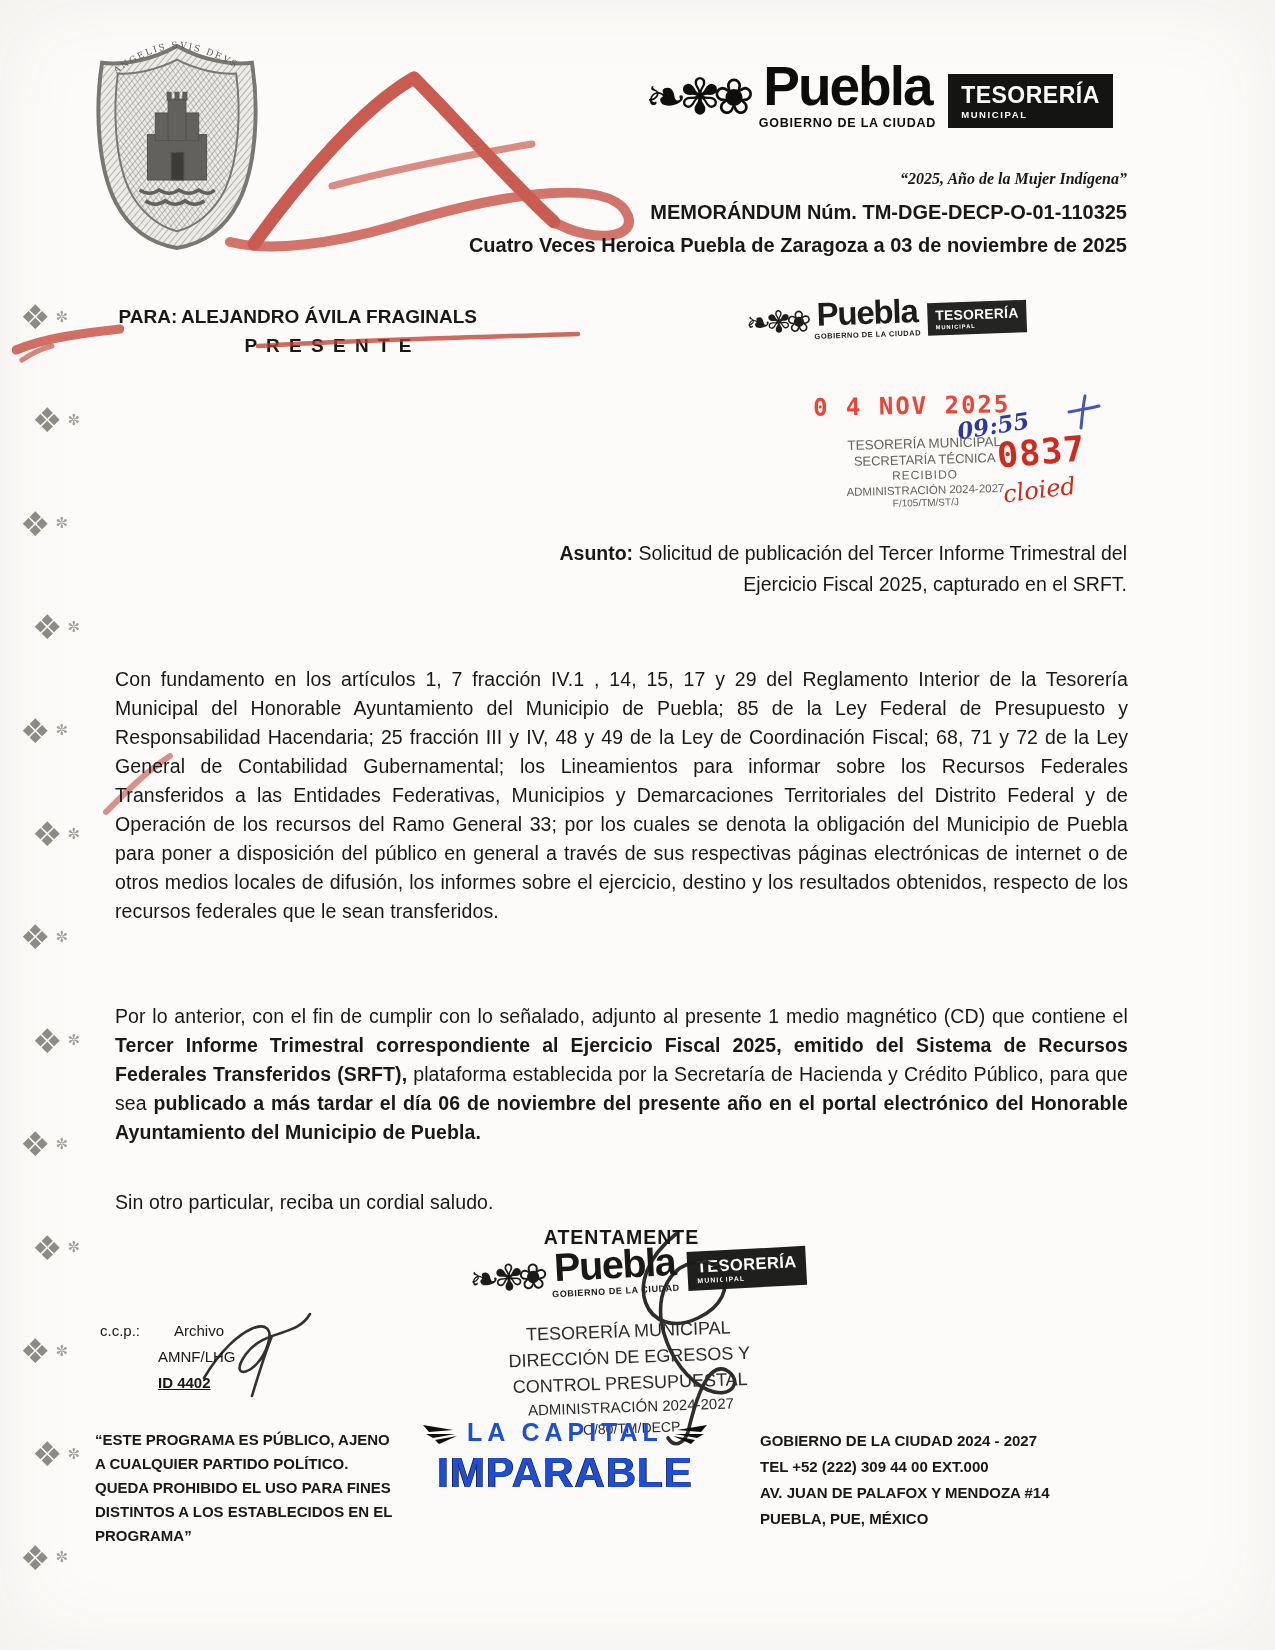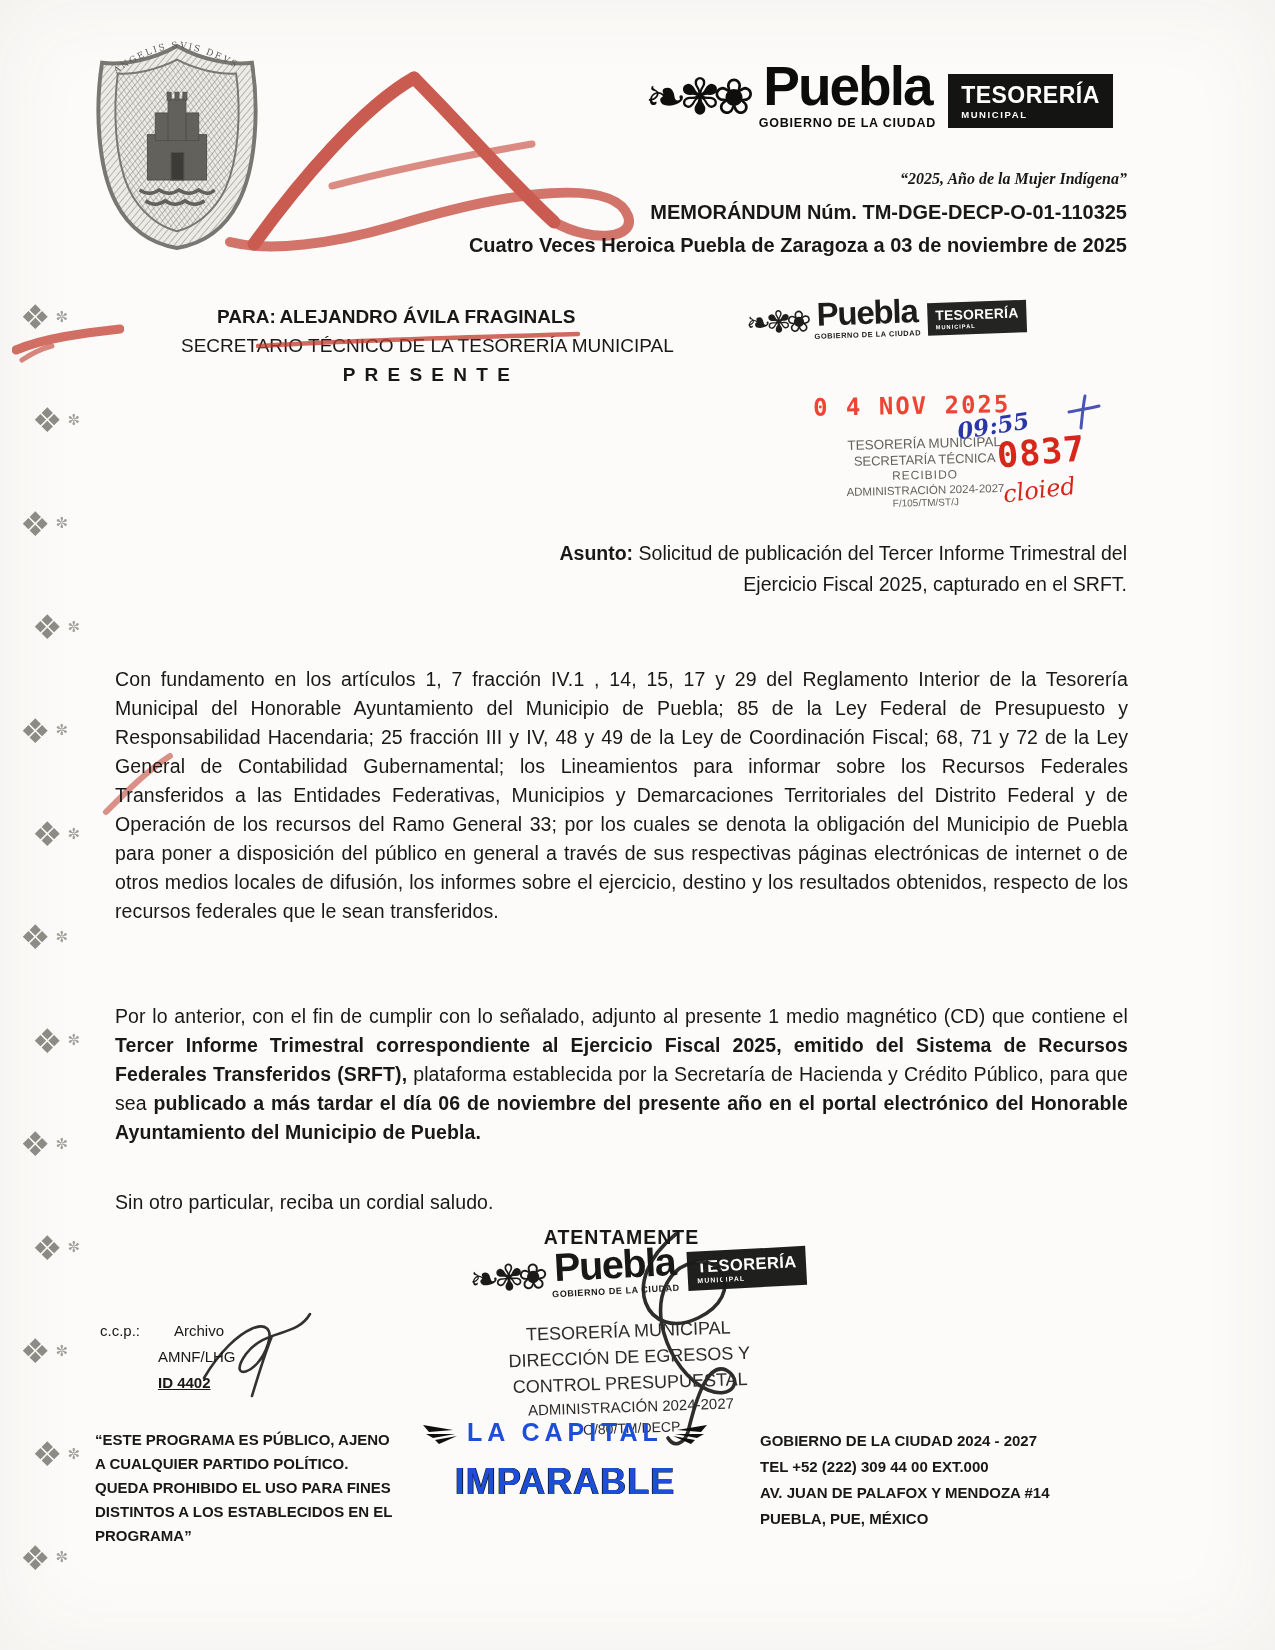--- a/index.html
+++ b/index.html
@@ -91,21 +91,21 @@
   
   .ccp{position:absolute;left:100px;top:1318px;font-size:15px;line-height:26px;}
   .ccp .lbl{display:inline-block;width:74px;}
   .ccp .ind{margin-left:58px;}
   .ccp .id{font-weight:bold;text-decoration:underline;}
   .ccp-scribble{position:absolute;left:192px;top:1306px;width:130px;height:95px;pointer-events:none;}
   
   .program-notice{position:absolute;left:95px;top:1428px;width:305px;font-size:15px;font-weight:bold;line-height:24px;}
   .capital{position:absolute;left:405px;top:1418px;width:320px;text-align:center;color:#1d4ed8;}
   .capital-top{display:flex;align-items:center;justify-content:center;gap:8px;font-size:25px;font-weight:bold;letter-spacing:5px;}
-  .capital-bottom{font-size:36px;font-weight:bold;letter-spacing:1px;margin-top:14px;text-shadow:.6px 0 #0e0e0d,-.6px 0 #0e0e0d;}
+  .capital-bottom{font-size:42px;font-weight:bold;letter-spacing:1px;margin-top:2px;text-shadow:.6px 0 #0e0e0d,-.6px 0 #0e0e0d;}
   .gov-info{position:absolute;left:760px;top:1428px;font-size:15px;font-weight:bold;line-height:26px;}
   .wing{display:inline-block;}
   .wing.r{transform:scaleX(-1);}
 </style>
 </head>
 <body>
 
 <div class="page">
 
   <div class="left-border">
@@ -215,21 +215,20 @@
   </div>
 
   <div class="header-lines">
     <div class="quote">“2025, Año de la Mujer Indígena”</div>
     <div class="memo-num">MEMORÁNDUM Núm. TM-DGE-DECP-O-01-110325</div>
     <div class="place-date">Cuatro Veces Heroica Puebla de Zaragoza a 03 de noviembre de 2025</div>
   </div>
 
   <div class="addr-block para-block">
     <div><span class="lbl">PARA:</span><span class="name">ALEJANDRO ÁVILA FRAGINALS</span></div>
-    <div class="indent">SECRETARIO TÉCNICO DE LA TESORERÍA MUNICIPAL</div>
     <div class="indent presente">P R E S E N T E</div>
   </div>
   <svg class="red-strike" viewBox="0 0 326 26">
     <path d="M2 18 C 100 12 220 9 322 6" stroke="#c0392b" stroke-width="4.5" fill="none" stroke-linecap="round" opacity="0.75"></path>
   </svg>
   <svg class="red-edge" viewBox="0 0 112 50">
     <path d="M4 32 C 32 20 72 15 108 11" stroke="#c0392b" stroke-width="9" fill="none" stroke-linecap="round" opacity="0.72"></path>
     <path d="M10 42 C 22 34 32 30 40 28" stroke="#c0392b" stroke-width="5" fill="none" stroke-linecap="round" opacity="0.6"></path>
   </svg>
   <svg class="red-mid" viewBox="0 0 84 74">

